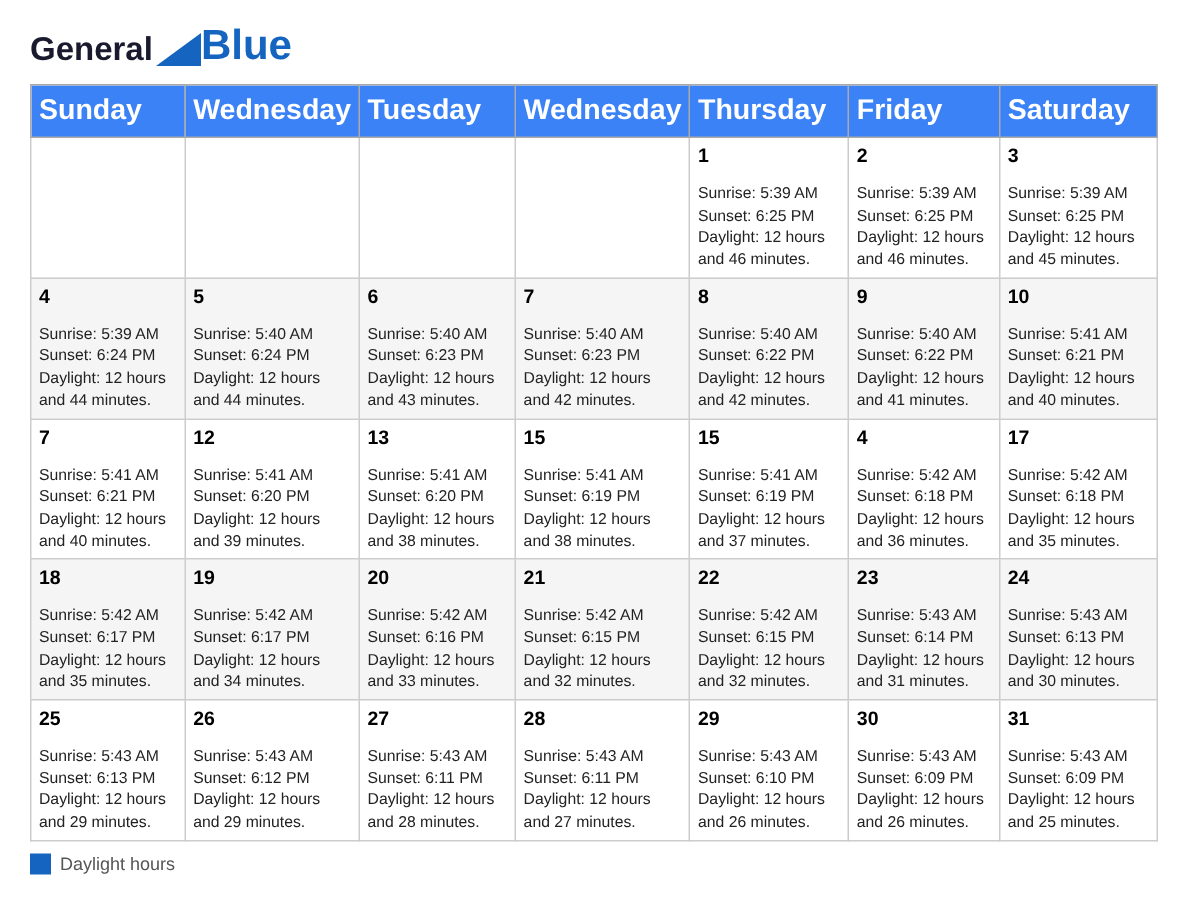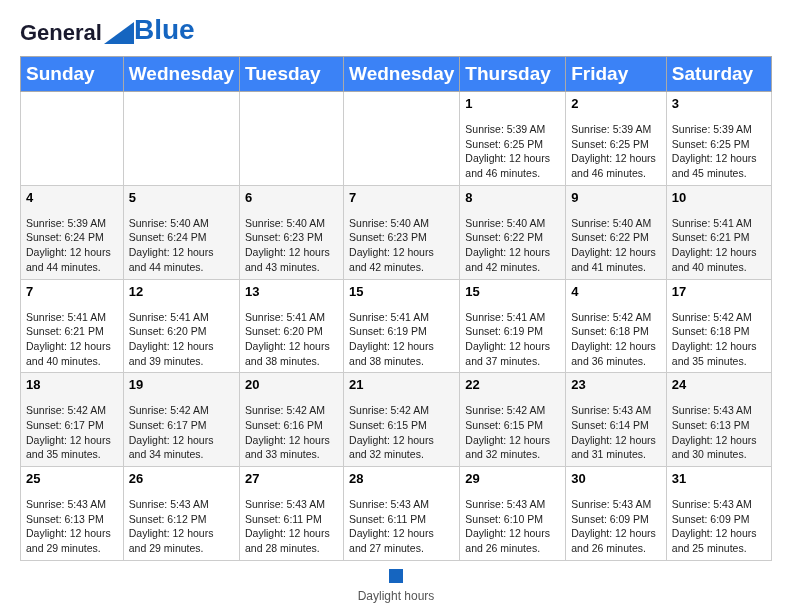--- a/index.html
+++ b/index.html
@@ -70,21 +70,20 @@
       margin-top: 11px;
     }
     .empty { background: #fff; }
     .legend {
       margin-top: 8px;
       font-size: 12px;
       color: #555;
       display: flex;
       align-items: center;
       gap: 6px;
-      flex-direction: column;
     }
     .legend-box {
       width: 14px;
       height: 14px;
       background: #1565c0;
       display: inline-block;
     }
   </style>
 </head>
 <body>

